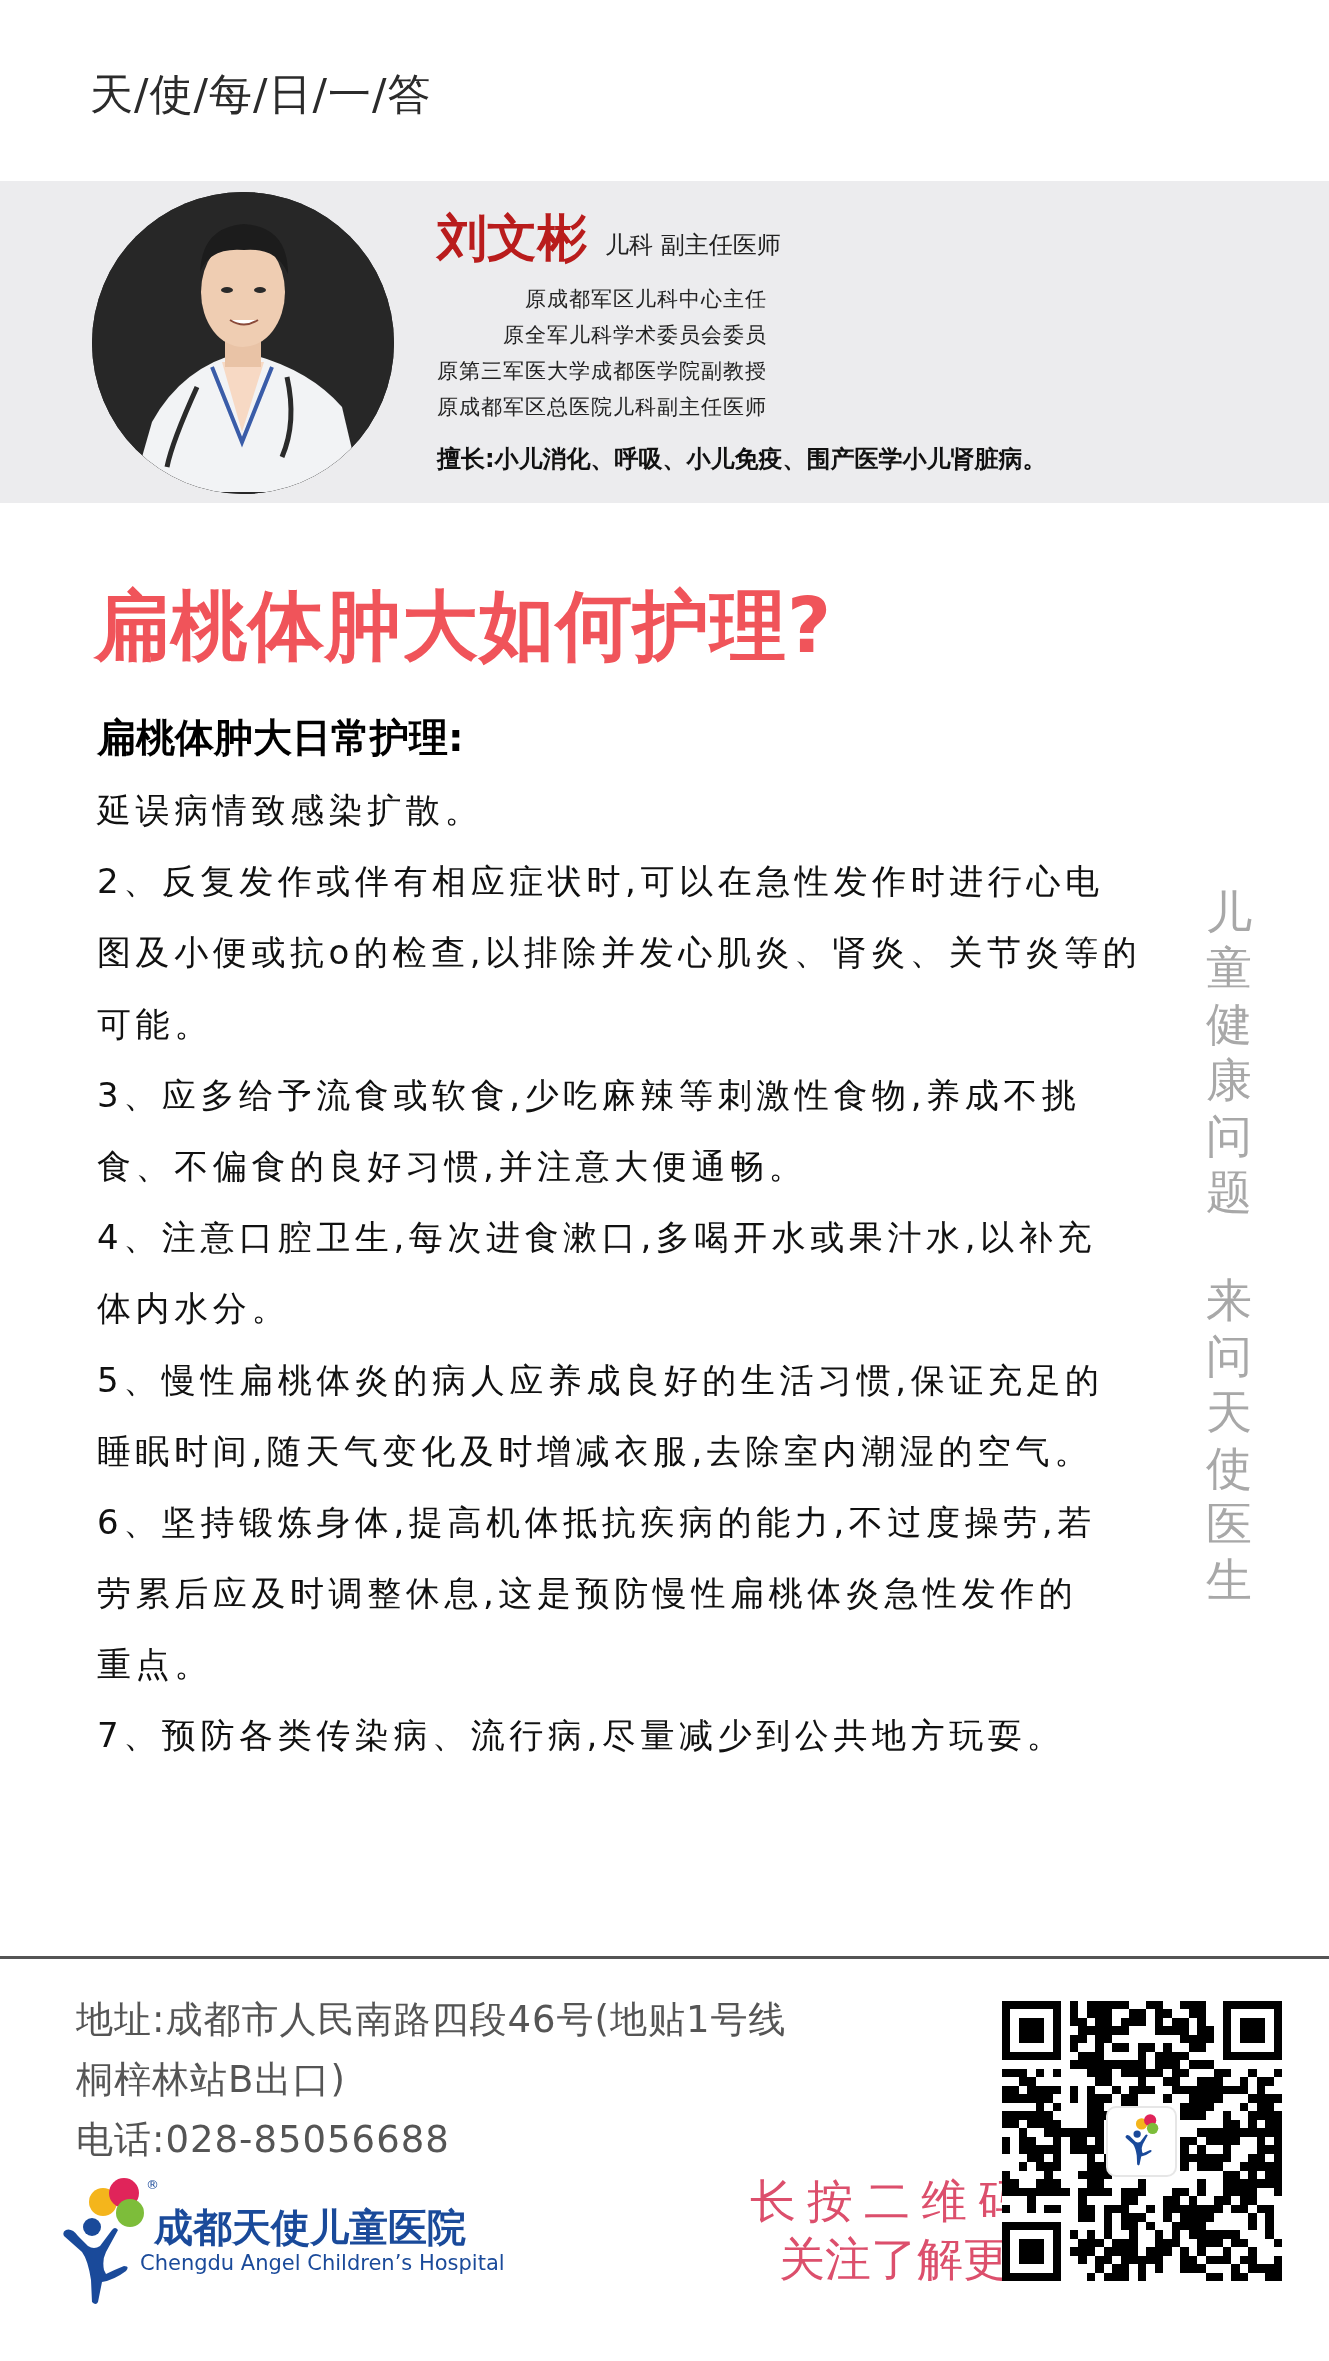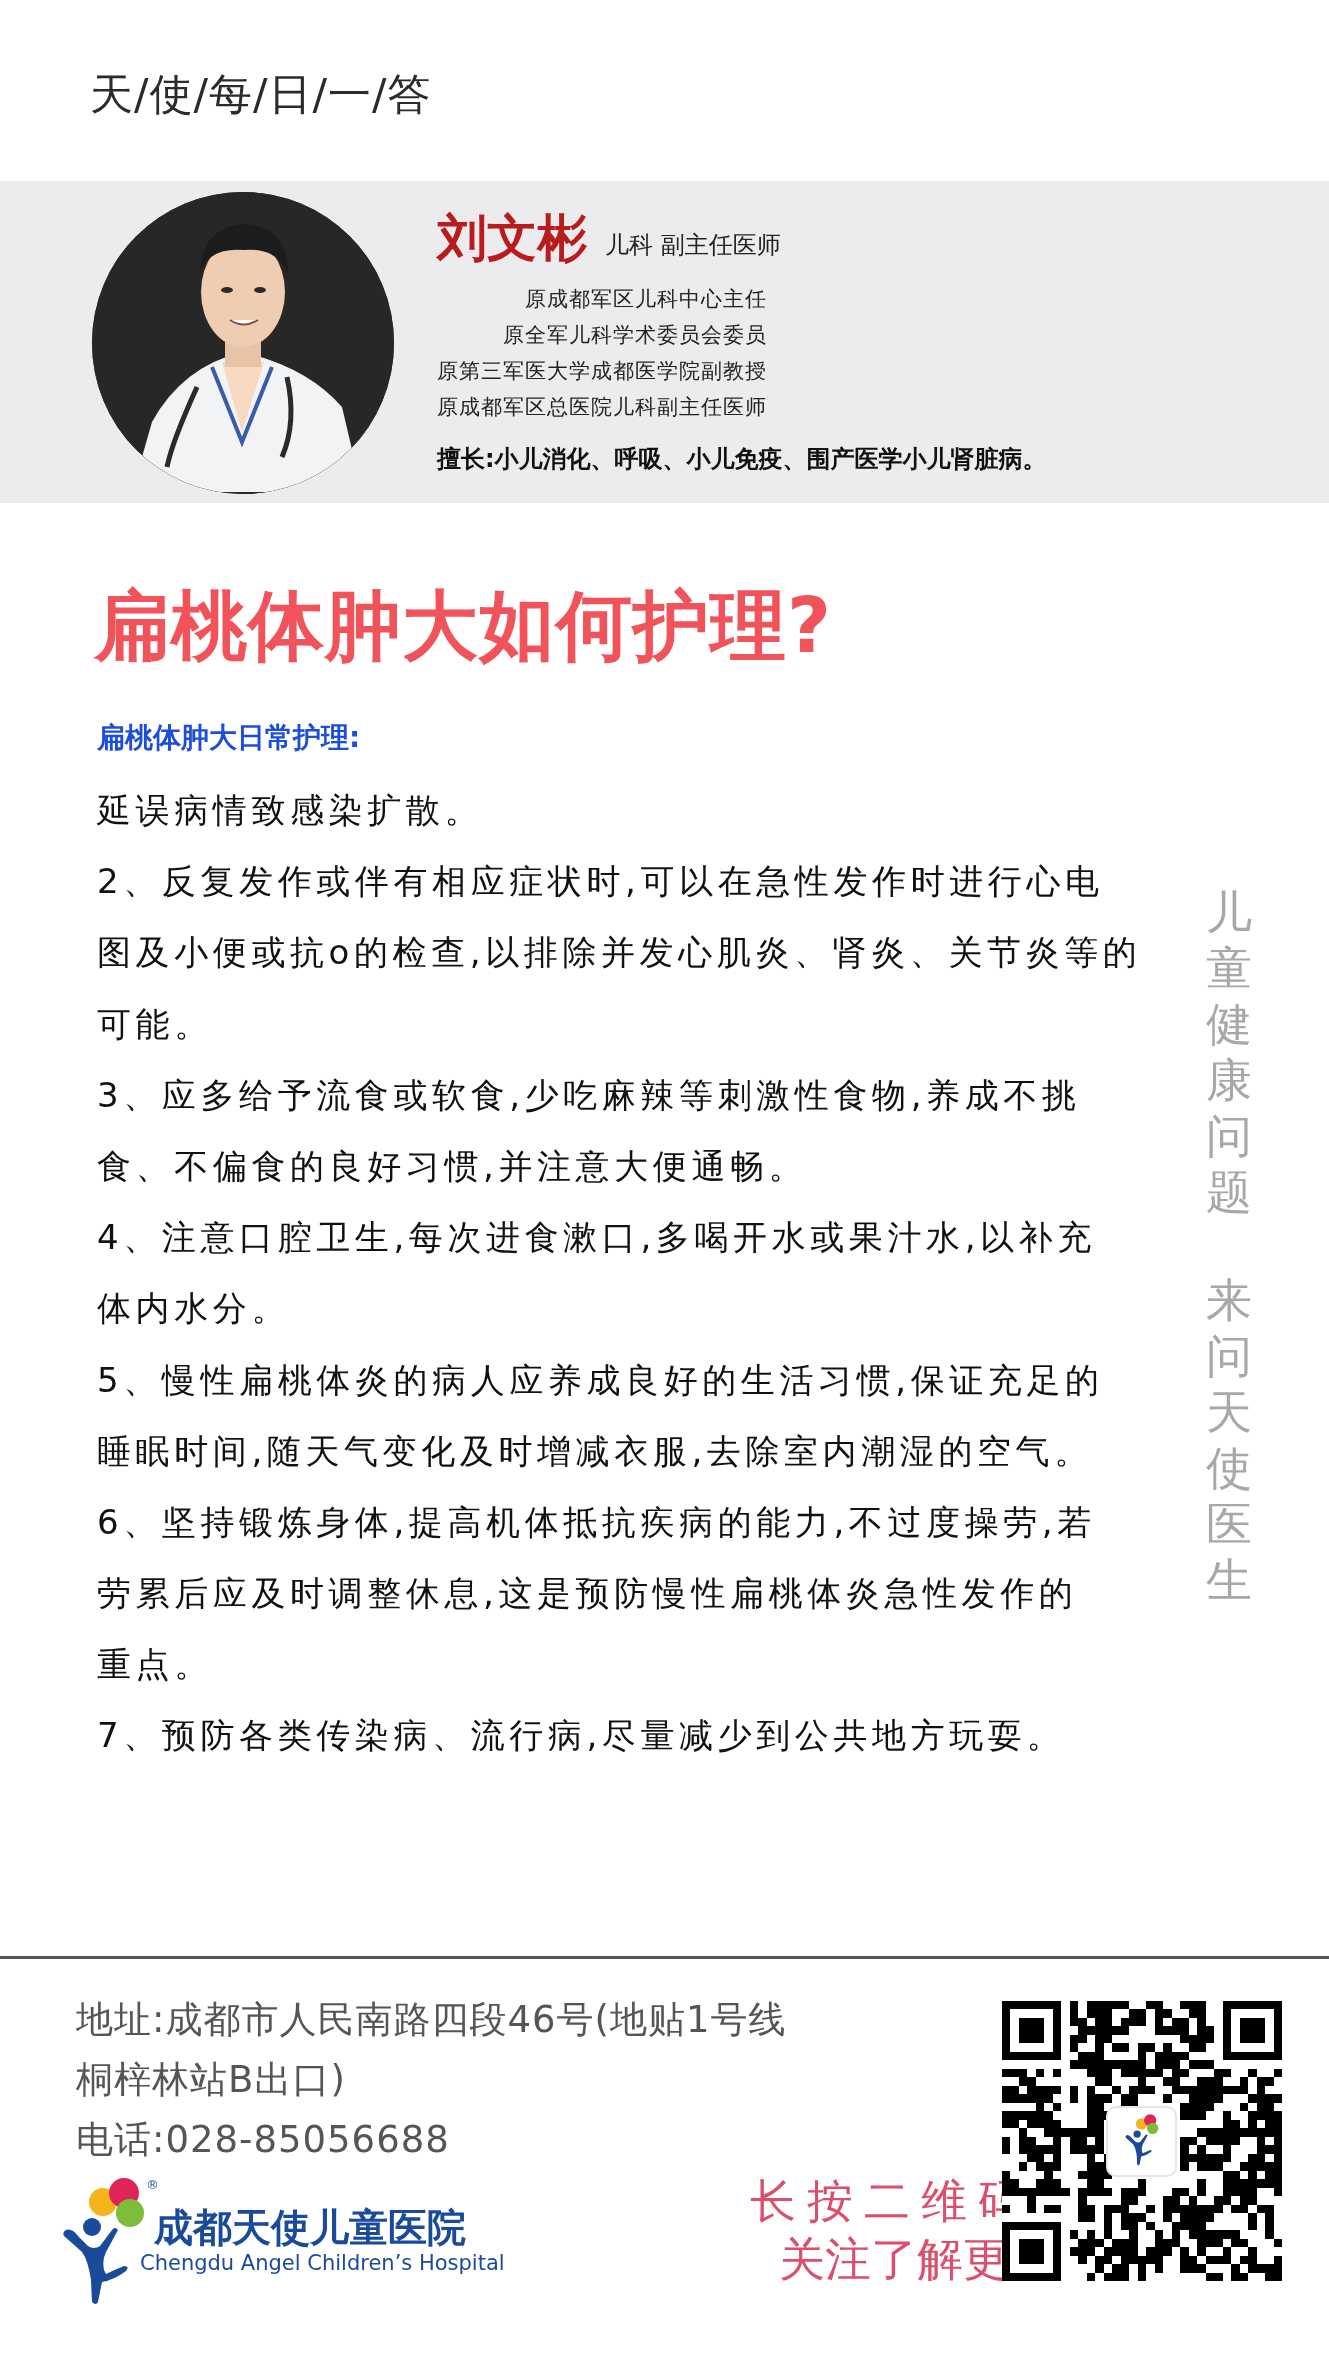--- a/index.html
+++ b/index.html
@@ -31,21 +31,21 @@
   .bio-list { left: 437px; top: 281px; margin: 0; padding: 0; list-style: none; text-align: right; }
   .bio-list li { font-size: 21px; line-height: 36px; height: 36px; color: #222; white-space: nowrap; letter-spacing: 1px; }
   .specialty {
     left: 437px; top: 442px; font-size: 24px; color: #111; white-space: nowrap; line-height: 34px; font-weight: bold;
   }
   .headline {
     left: 94px; top: 578px; font-size: 76px; font-weight: bold; color: #f0545a; white-space: nowrap;
     line-height: 96px; letter-spacing: 1px;
   }
   .subheading {
-    left: 97px; top: 716px; font-size: 28px; font-weight: bold; color: #1d4ed8; line-height: 44px; white-space: nowrap;
+    left: 97px; top: 716px; font-size: 39px; font-weight: bold; color: #000000; line-height: 44px; white-space: nowrap;
   }
   .body-lines { left: 97px; top: 780px; margin: 0; padding: 0; list-style: none; }
   .body-lines li {
     font-size: 34px; height: 71.2px; line-height: 60px; color: #111; white-space: nowrap; letter-spacing: 4.6px;
   }
   .vertical-slogan {
     left: 1204px; top: 884px; width: 50px; color: #a8a8a8; font-size: 46px; line-height: 56px; text-align: center;
   }
   .vertical-slogan span { display: block; height: 56px; }
   .vertical-slogan .gap { height: 52px; }

